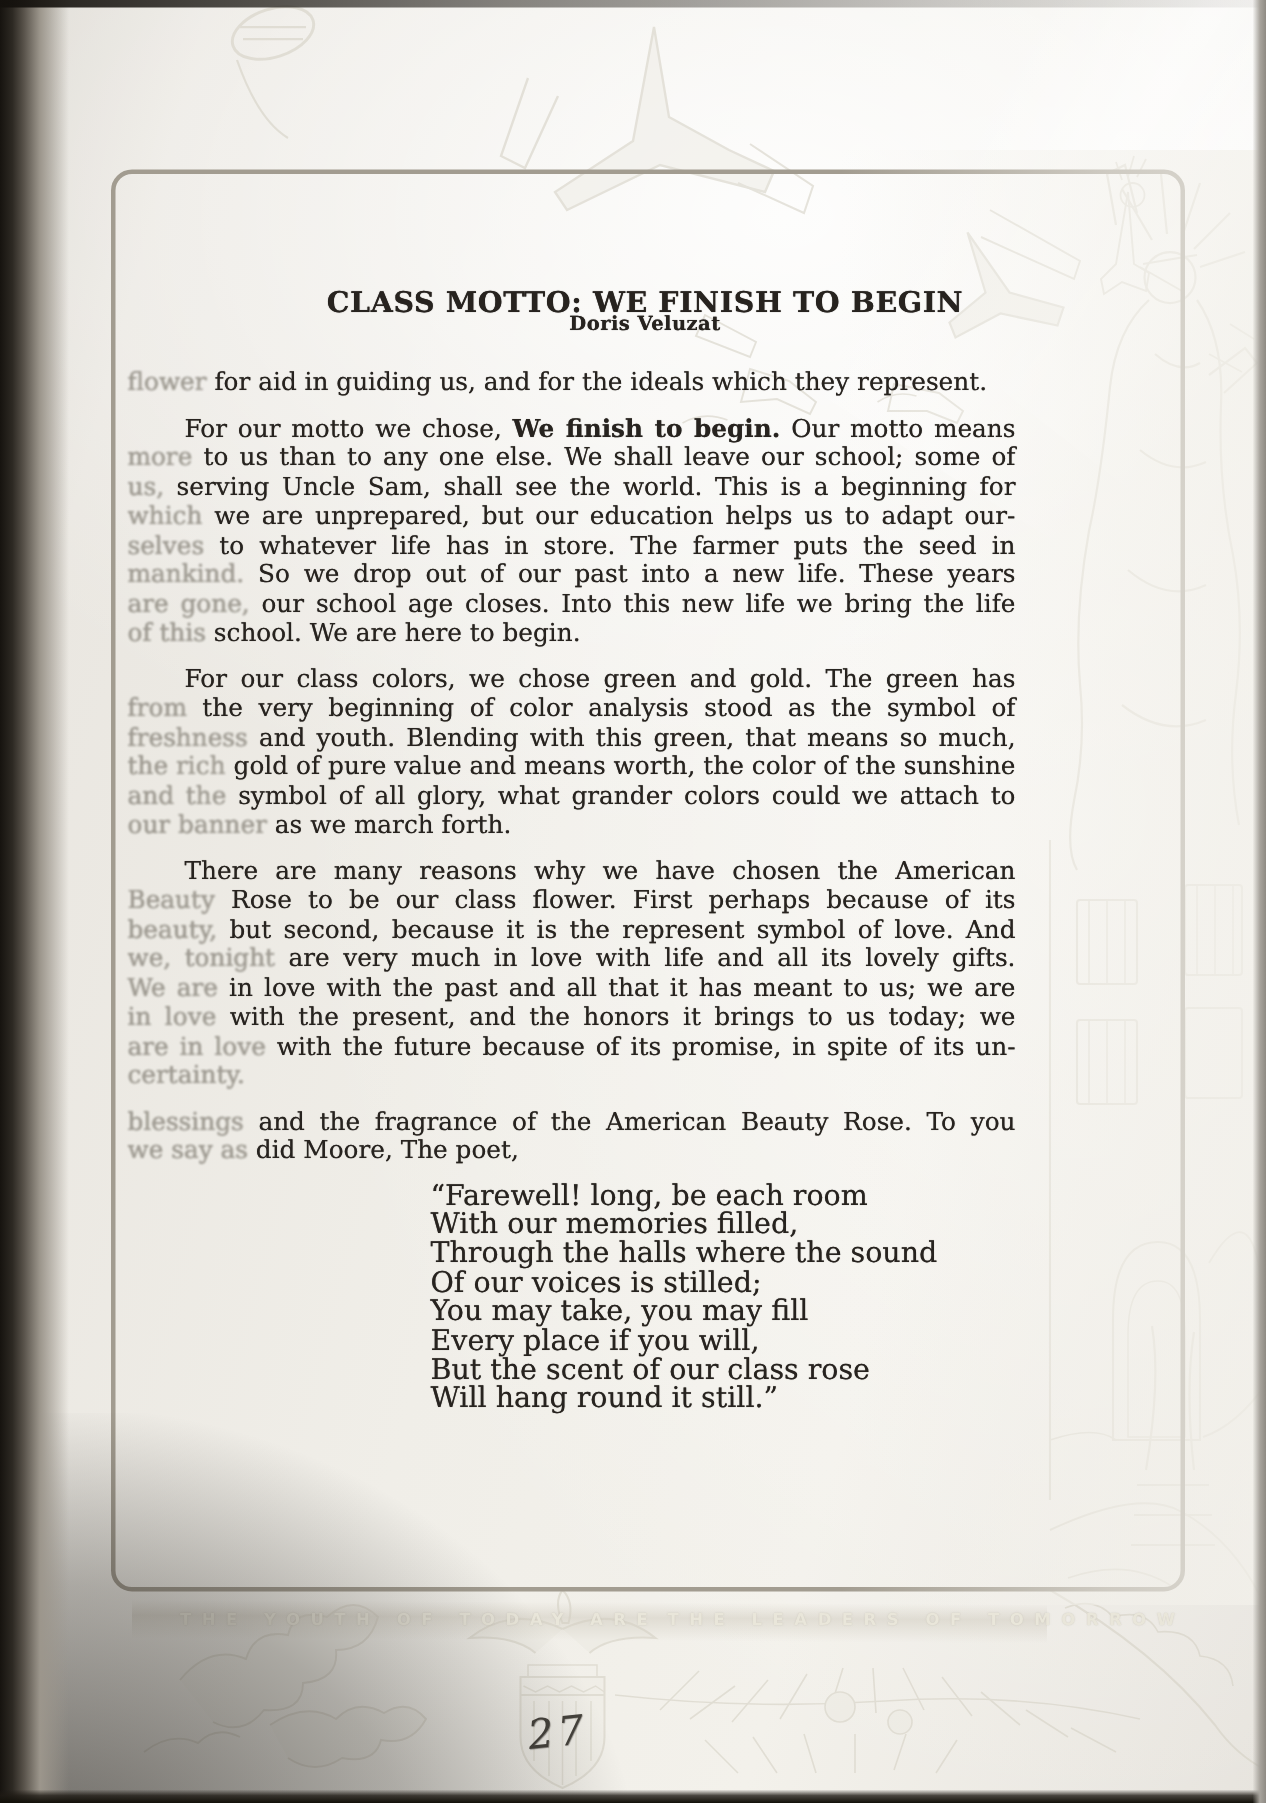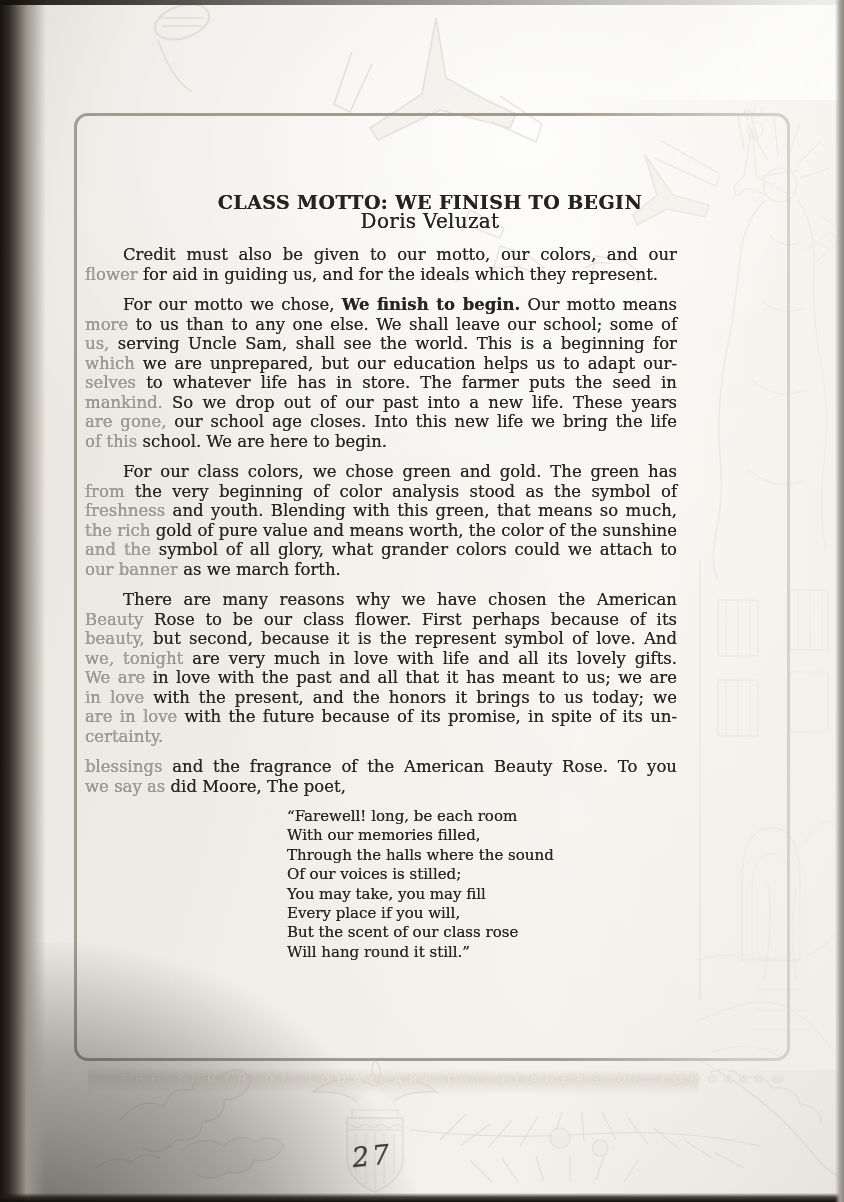--- a/index.html
+++ b/index.html
@@ -39,32 +39,32 @@
     background:linear-gradient(90deg,rgba(240,238,232,0),rgba(243,241,235,.55) 60%,rgba(243,241,235,.75));
     pointer-events:none;}
   
   svg.wm{position:absolute;left:0;top:0;pointer-events:none;}
   
   .headings{position:absolute;left:74px;top:0;width:712px;text-align:center;color:var(--ink,#27231f);}
   .doc-title{position:absolute;left:0;top:176px;width:100%;
     font-weight:bold;font-size:19px;letter-spacing:.4px;
     text-shadow:0 0 .5px rgba(30,26,22,.9);margin-top:15px;}
   .doc-author{position:absolute;left:0;top:209px;width:100%;
-    font-weight:normal;font-size:20px;letter-spacing:.3px;
+    font-weight:bold;font-size:13px;letter-spacing:.3px;
     text-shadow:0 0 .5px rgba(30,26,22,.9);}
   .bodycol{position:absolute;left:85px;top:245px;width:592px;
     font-size:16.5px;line-height:19.5px;color:var(--ink,#27231f);
     text-shadow:0 0 .45px rgba(36,32,27,.75);}
   .para{margin:0 0 11px 0;}
   .line{text-align:justify;text-align-last:justify;}
   .line.last{text-align-last:left;}
   .line.indent{text-indent:38px;}
   .b{font-weight:bold;}
   .fadeword{color:var(--faded_ink,#949086);filter:blur(.55px);opacity:.85;}
-  .poem{padding-left:202px;font-size:15px;line-height:19.4px;}
+  .poem{padding-left:202px;font-size:19px;line-height:19.4px;}
   .poemline{text-align:left;}
   
   .footer-band{position:absolute;left:88px;top:1068px;width:610px;height:26px;
     background:linear-gradient(180deg,rgba(214,210,200,.0),rgba(209,204,192,.55) 40%,rgba(214,210,200,.0));
     transform:rotate(.3deg);}
   .banner-text{position:absolute;top:1073px;font-size:11px;font-weight:bold;
     font-family:"DejaVu Sans","Liberation Sans",sans-serif;
     letter-spacing:7px;color:#e9e6da;text-shadow:0 0 1px rgba(180,175,160,.6);}
   .banner-left{left:120px;}
   .banner-right{left:445px;}
@@ -164,21 +164,20 @@
 <div class="frame-fade"></div>
 
 <div class="headings">
   <div class="doc-title">CLASS MOTTO: WE FINISH TO BEGIN</div>
   <div class="doc-author">Doris Veluzat</div>
 </div>
 
 <div class="bodycol">
   <div>
       <div class="para">
-        <div class="line indent"><span>Credit must also be given to  our motto, our colors, and our</span></div>
         <div class="line last"><span class="fadeword">flower</span><span> for aid in guiding us, and for the ideals which they represent.</span></div>
       </div>
       <div class="para">
         <div class="line indent"><span>For our motto we chose, </span><span class="b">We finish to begin.</span><span> Our motto means</span></div>
         <div class="line"><span class="fadeword">more</span><span> to us than to any one else. We shall leave our school; some of</span></div>
         <div class="line"><span class="fadeword">us,</span><span> serving Uncle Sam, shall see the world. This is a beginning for</span></div>
         <div class="line"><span class="fadeword">which</span><span> we are unprepared, but our education helps us to adapt our-</span></div>
         <div class="line"><span class="fadeword">selves</span><span> to whatever life has in store.  The farmer puts the seed in</span></div>
         <div class="line"><span class="fadeword">mankind.</span><span> So we drop out  of our past into a new life.  These years</span></div>
         <div class="line"><span class="fadeword">are gone,</span><span> our school age closes. Into this new life we bring the life</span></div>

